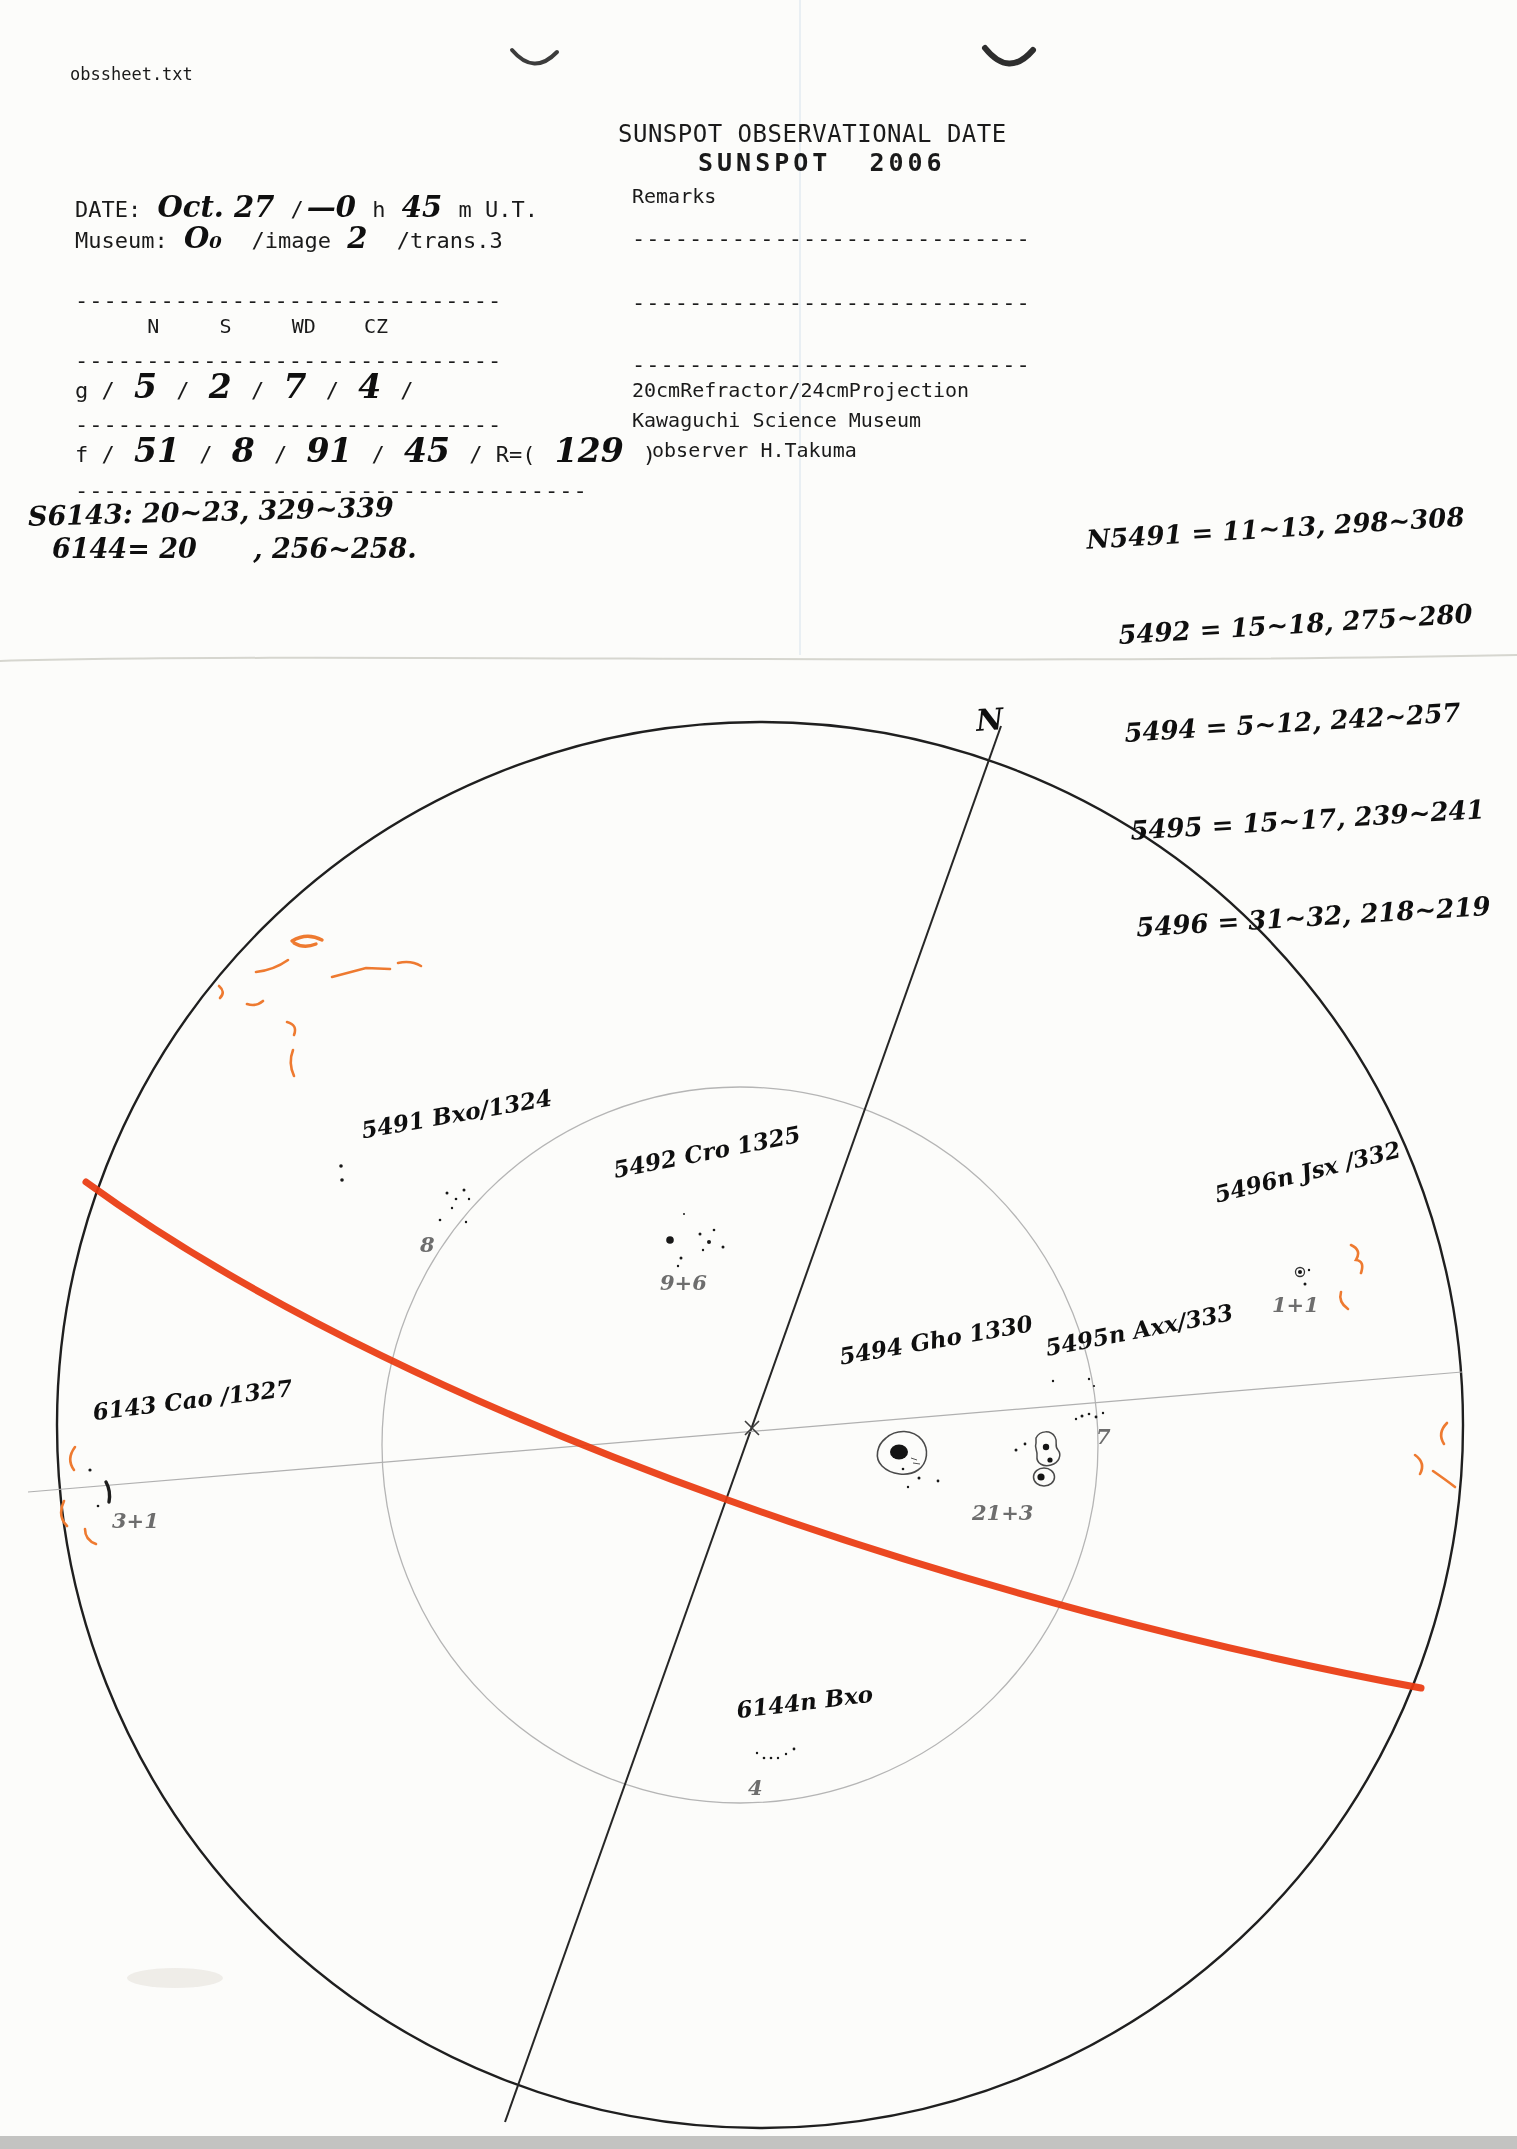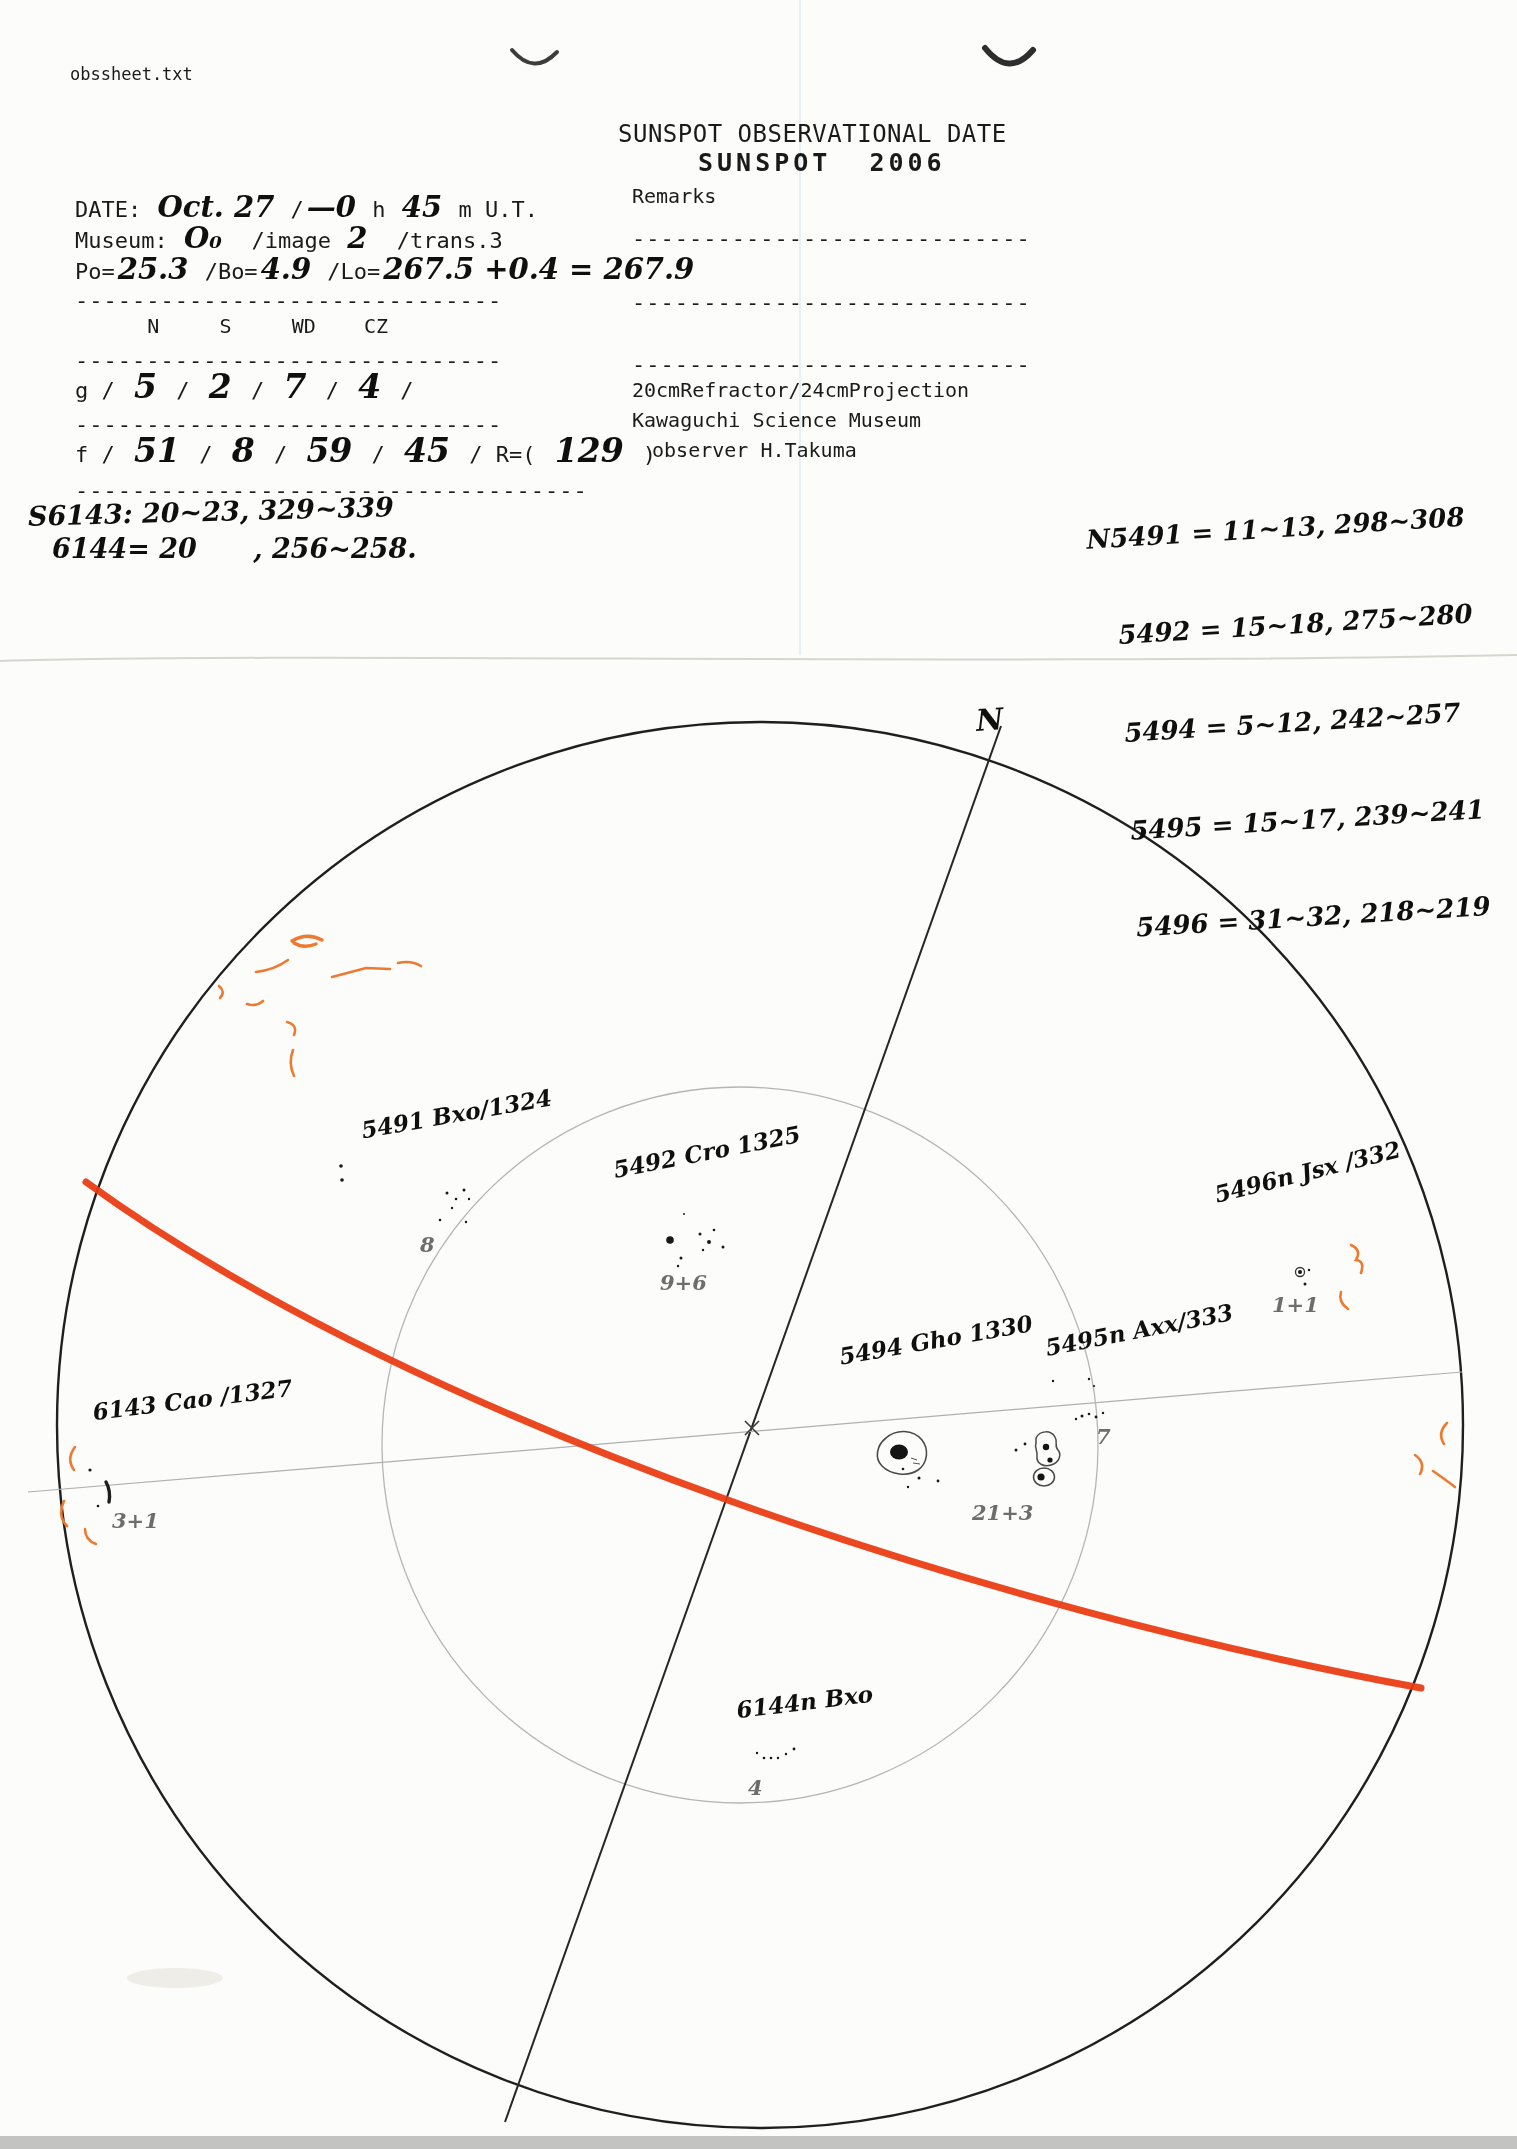--- a/index.html
+++ b/index.html
@@ -145,29 +145,28 @@
     <rect x="0" y="2136" width="1517" height="13" fill="#c3c3c1"></rect>
   </svg>
 
   <div class="abs typed filename" style="left:70px;top:64px">obssheet.txt</div>
 
   <div class="abs typed title1" style="left:618px;top:120px">SUNSPOT OBSERVATIONAL DATE</div>
   <div class="abs typed title2" style="left:698px;top:148px">SUNSPOT  2006</div>
 
   <div class="abs typed row" style="left:75px;top:193px"><span>DATE: </span><span class="hand">Oct. 27</span><span> /</span><span class="hand">—0</span><span> h </span><span class="hand">45</span><span> m U.T.</span></div>
   <div class="abs typed row" style="left:75px;top:224px"><span>Museum: </span><span class="hand">O₀</span><span>  /image </span><span class="hand">2</span><span>  /trans.3</span></div>
-  <div class="abs typed row" style="left:75px;top:255px"><span>Po=</span><span class="hand">25.3</span><span> /Bo=</span><span class="hand">4.9</span><span> /Lo=</span><span class="hand">267.5 +0.4 = 267.9</span></div>
 
   <div class="abs typed dash" style="left:75px;top:288px">------------------------------</div>
   <div class="abs typed body23" style="left:75px;top:314px">      N     S     WD    CZ</div>
   <div class="abs typed dash" style="left:75px;top:348px">------------------------------</div>
 
   <div class="abs typed row big" style="left:75px;top:370px"><span>g / </span><span class="hand">5</span><span> / </span><span class="hand">2</span><span> / </span><span class="hand">7</span><span> / </span><span class="hand">4</span><span> /</span></div>
   <div class="abs typed dash" style="left:75px;top:412px">------------------------------</div>
-  <div class="abs typed row big" style="left:75px;top:434px"><span>f / </span><span class="hand">51</span><span> / </span><span class="hand">8</span><span> / </span><span class="hand">59</span><span> / </span><span class="hand">45</span><span> / R=( </span><span class="hand">129</span><span> )</span></div>
+  <div class="abs typed row big" style="left:75px;top:434px"><span>f / </span><span class="hand">51</span><span> / </span><span class="hand">8</span><span> / </span><span class="hand">91</span><span> / </span><span class="hand">45</span><span> / R=( </span><span class="hand">129</span><span> )</span></div>
   <div class="abs typed dash" style="left:75px;top:478px">------------------------------------</div>
 
   <div class="abs hand note" style="left:28px;top:496px;transform:rotate(-1.5deg)">S6143: 20~23, 329~339</div>
   <div class="abs hand note" style="left:52px;top:533px">6144= 20      , 256~258.</div>
 
   <div class="abs typed body23" style="left:632px;top:184px">Remarks</div>
   <div class="abs typed dash" style="left:632px;top:226px">----------------------------</div>
   <div class="abs typed dash" style="left:632px;top:290px">----------------------------</div>
   <div class="abs typed dash" style="left:632px;top:352px">----------------------------</div>
 

